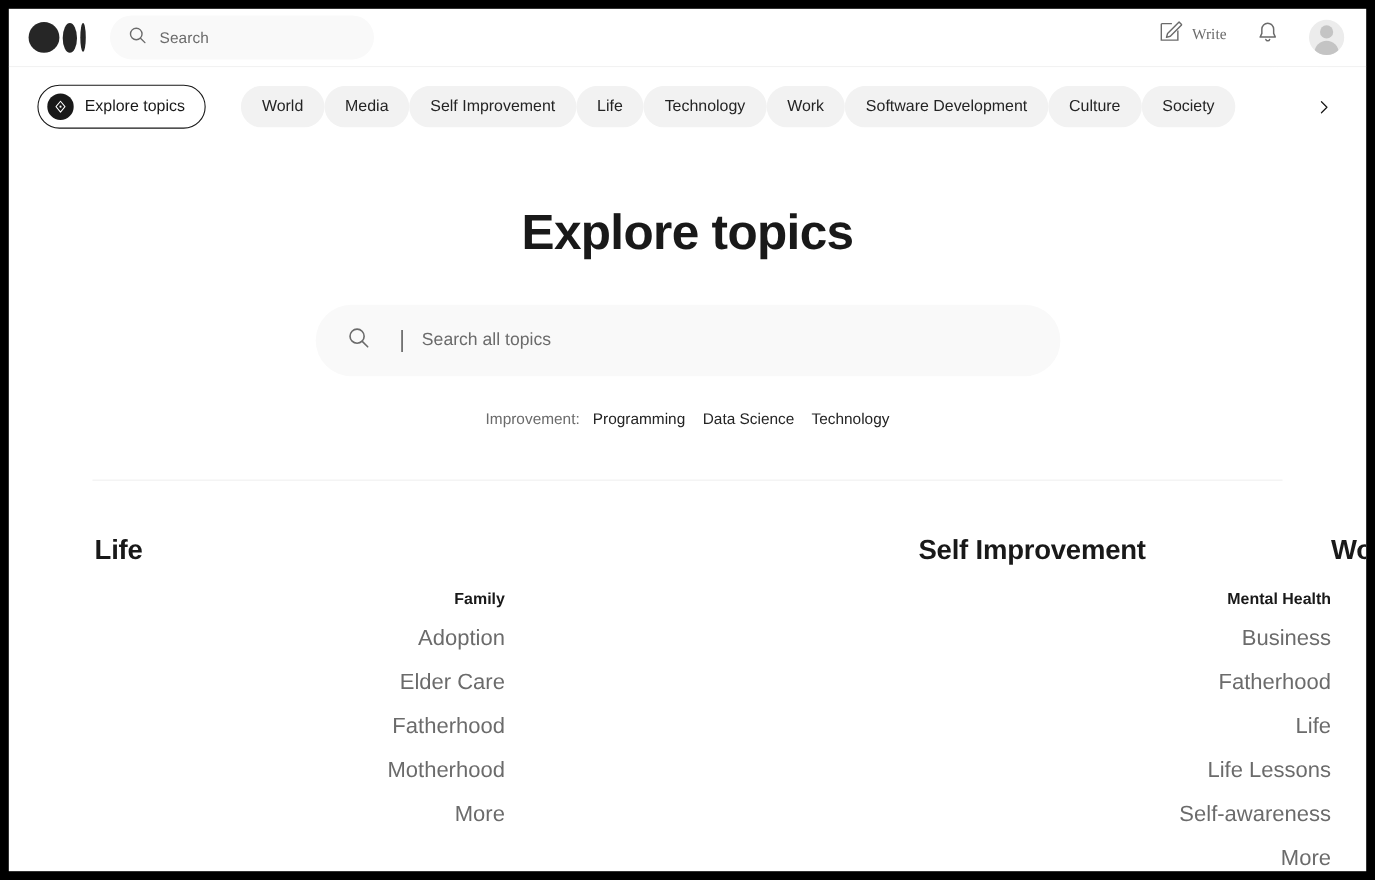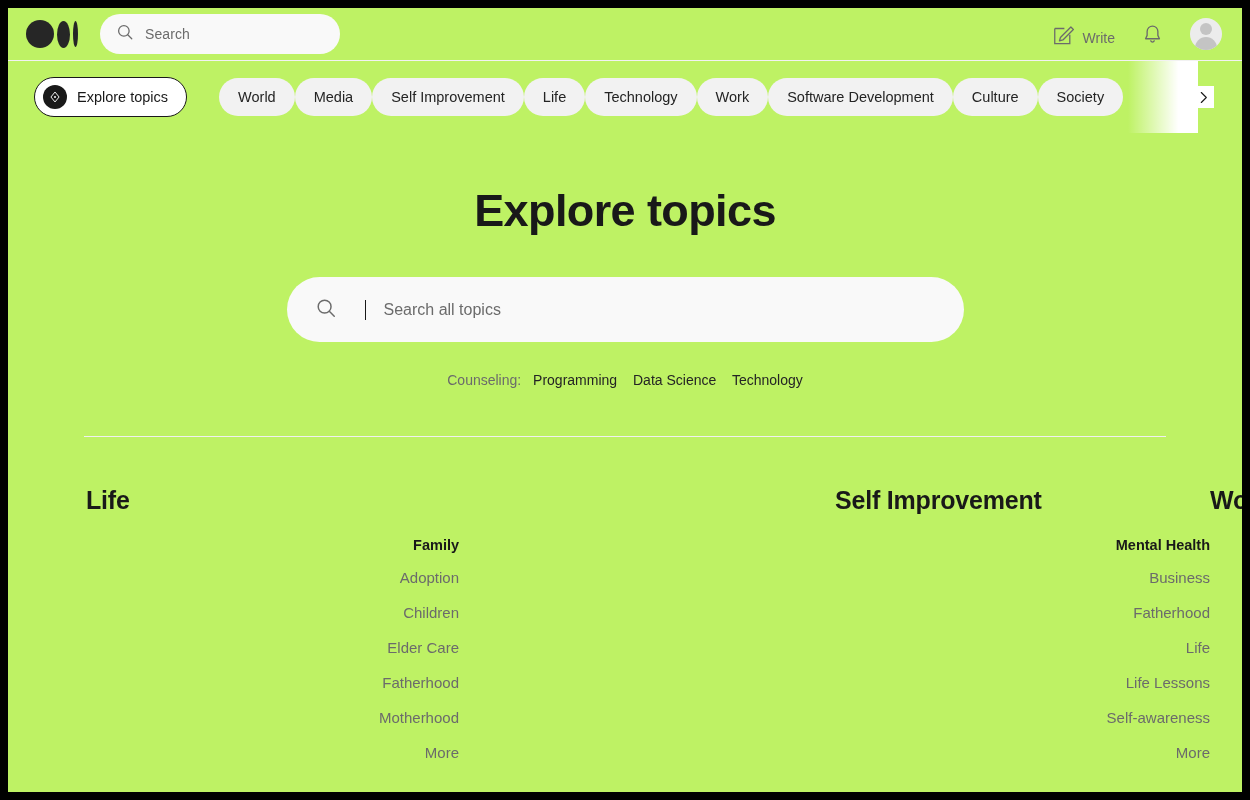--- a/index.html
+++ b/index.html
@@ -11,21 +11,21 @@
     background: #000000;
     font-family: "Liberation Sans", sans-serif;
   }
 
   #frame {
     position: absolute;
     left: 8px;
     top: 8px;
     width: 1234px;
     height: 784px;
-    background: #bef264;
+    background: #ffffff;
     overflow: hidden;
   }
 
   
   #header {
     position: relative;
     height: 53px;
     border-bottom: 1px solid #f2f2f2;
     display: flex;
     align-items: center;
@@ -55,23 +55,24 @@
   }
   .searchbar .s-text {
     font-size: 14px;
     color: #6b6b6b;
     letter-spacing: .1px;
   }
 
   .header-right {
     margin-left: auto;
     display: flex;
-    align-items: flex-end;
+    align-items: flex-start;
     gap: 26px;
     padding-right: 8px;
+    font-family: Liberation Serif, serif;
   }
   .write-btn {
     display: flex;
     align-items: center;
     gap: 9px;
     color: #6b6b6b;
     font-size: 14px;
     background: none;
     border: none;
     cursor: pointer;
@@ -240,21 +241,21 @@
   }
   .group { margin-top: 22px; padding-left: 22px; text-align: right; }
   .group-title {
     font-size: 14.5px;
     font-weight: bold;
     color: #191919;
   }
   .group ul { list-style: none; margin-top: 16px; padding-left: 18px; }
   .group li { margin-bottom: 17px; }
   .group li a {
-    font-size: 15px;
+    font-size: 20px;
     color: #6b6b6b;
     text-decoration: none;
     cursor: pointer;
   }
   .group li.more a { }
 </style>
 </head>
 <body>
 
 <div id="frame">
@@ -344,38 +345,37 @@
         <svg width="22" height="22" viewBox="0 0 24 24" fill="none" stroke="#6b6b6b" stroke-width="1.6">
           <circle cx="10.5" cy="10.5" r="7"></circle>
           <line x1="15.6" y1="15.6" x2="21" y2="21" stroke-linecap="round"></line>
         </svg>
       </span>
       <span class="caret"></span>
       <span class="bs-placeholder">Search all topics</span>
     </div>
 
     <div class="recommended">
-      <span class="rec-label">Counseling:</span>
+      <span class="rec-label">Improvement:</span>
       <a href="#">Programming</a>
       <a href="#">Data Science</a>
       <a href="#">Technology</a>
     </div>
 
     <div class="divider"></div>
   </div>
 
   <div id="columns">
 
     <div class="col">
       <div class="col-title">Life</div>
       <div class="group">
         <div class="group-title">Family</div>
         <ul>
           <li><a href="#">Adoption</a></li>
-          <li><a href="#">Children</a></li>
           <li><a href="#">Elder Care</a></li>
           <li><a href="#">Fatherhood</a></li>
           <li><a href="#">Motherhood</a></li>
           <li class="more"><a href="#">More</a></li>
         </ul>
       </div>
     </div>
 
     <div class="col">
       <div class="col-title">Self Improvement</div>

